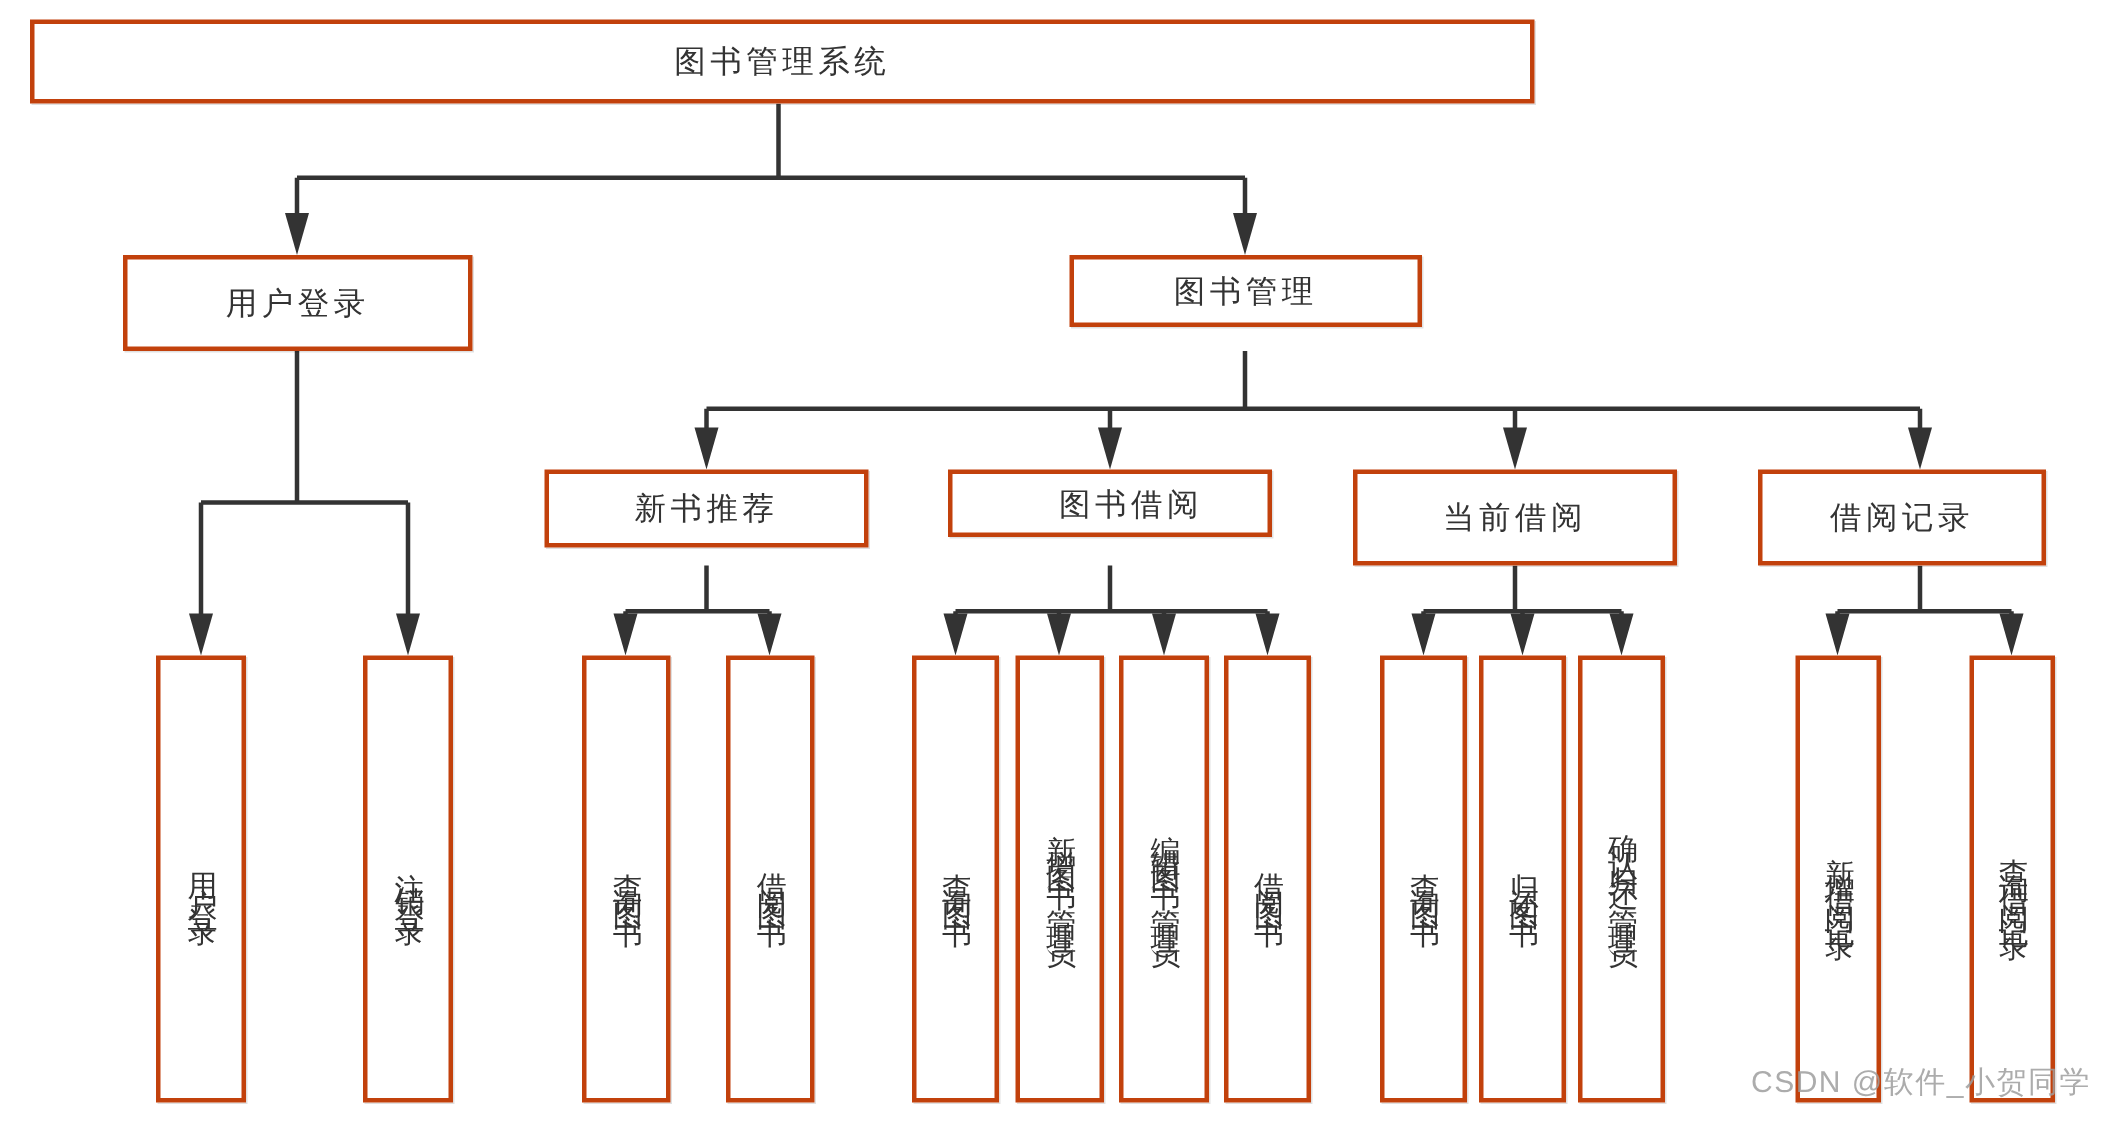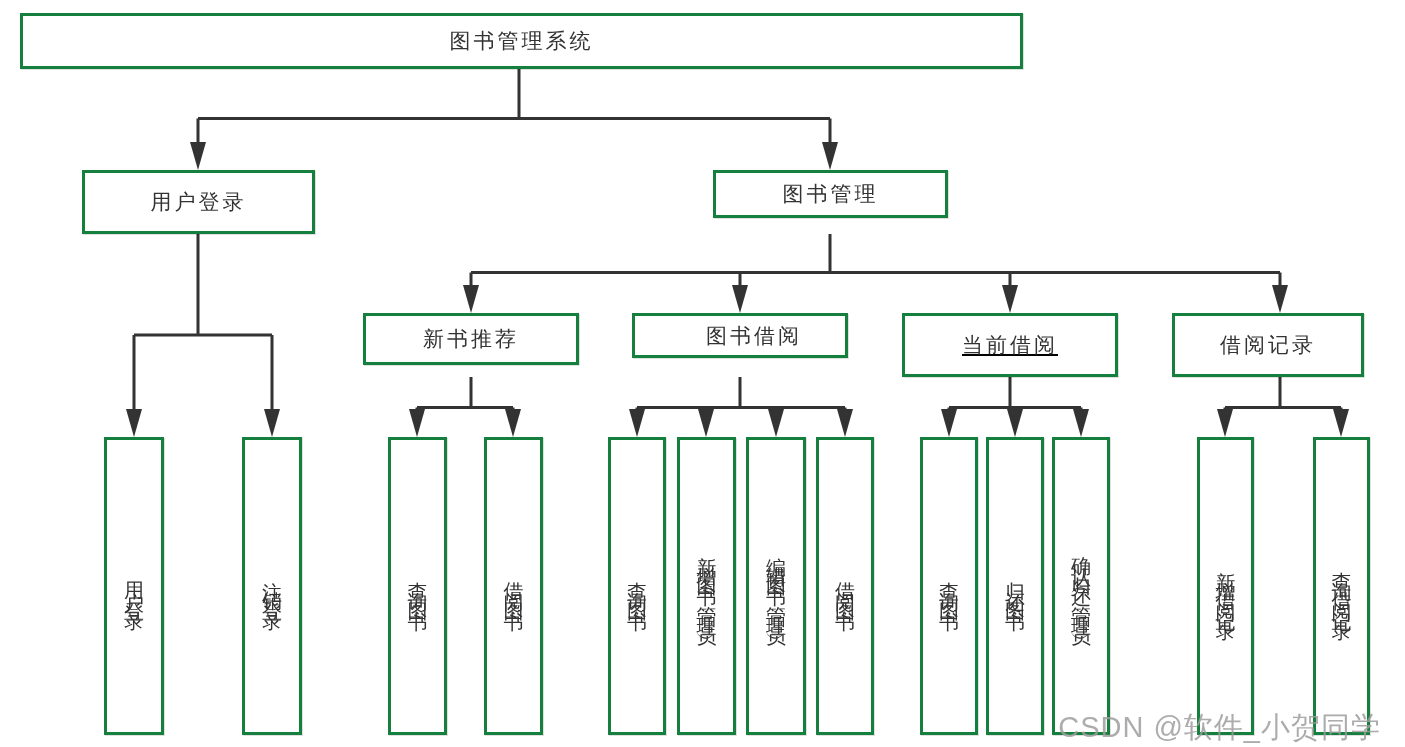--- a/index.html
+++ b/index.html
@@ -13,21 +13,21 @@
   }
   #connector-svg {
     position: absolute;
     left: 0; top: 0;
     z-index: 0;
   }
   .box {
     position: absolute;
     box-sizing: border-box;
     background: #ffffff;
-    border: 3px solid #15803d;
+    border: 3px solid #c2410c;
     display: flex;
     align-items: center;
     justify-content: center;
     z-index: 1;
     box-shadow: 1px 1px 0 rgba(0,0,0,0.12);
   }
   .hlabel {
     color: #333333;
     font-size: 21px;
     letter-spacing: 3px;
@@ -38,23 +38,23 @@
     text-orientation: mixed;
     color: #333333;
     font-size: 20px;
     line-height: 1.05;
     letter-spacing: 10px;
     white-space: nowrap;
   }
   #watermark {
     position: absolute;
     top: 708px;
-    right: 24px;
+    right: 11px;
     z-index: 3;
-    font-size: 29px;
+    font-size: 20px;
     letter-spacing: 1px;
     color: rgba(158, 158, 158, 0.85);
     white-space: nowrap;
   }
 </style>
 </head>
 <body>
 
 <div id="canvas">
 
@@ -101,21 +101,21 @@
   <div class="box" style="left:713px; top:170px; width:235px; height:48px;">
     <span class="hlabel">图书管理</span>
   </div>
 
   <div class="box" style="left:363px; top:313px; width:216px; height:52px;">
     <span class="hlabel">新书推荐</span>
   </div>
   <div class="box" style="left:632px; top:313px; width:216px; height:45px;padding-left:28px;">
     <span class="hlabel">图书借阅</span>
   </div>
-  <div class="box" style="left:902px; top:313px; width:216px; height:64px;text-decoration:underline;">
+  <div class="box" style="left:902px; top:313px; width:216px; height:64px;">
     <span class="hlabel">当前借阅</span>
   </div>
   <div class="box" style="left:1172px; top:313px; width:192px; height:64px;">
     <span class="hlabel">借阅记录</span>
   </div>
 
   <div class="box" style="left:104px; top:437px; width:60px; height:298px;">
     <span class="vtext">用户登录</span>
   </div>
   <div class="box" style="left:242px; top:437px; width:60px; height:298px;">

